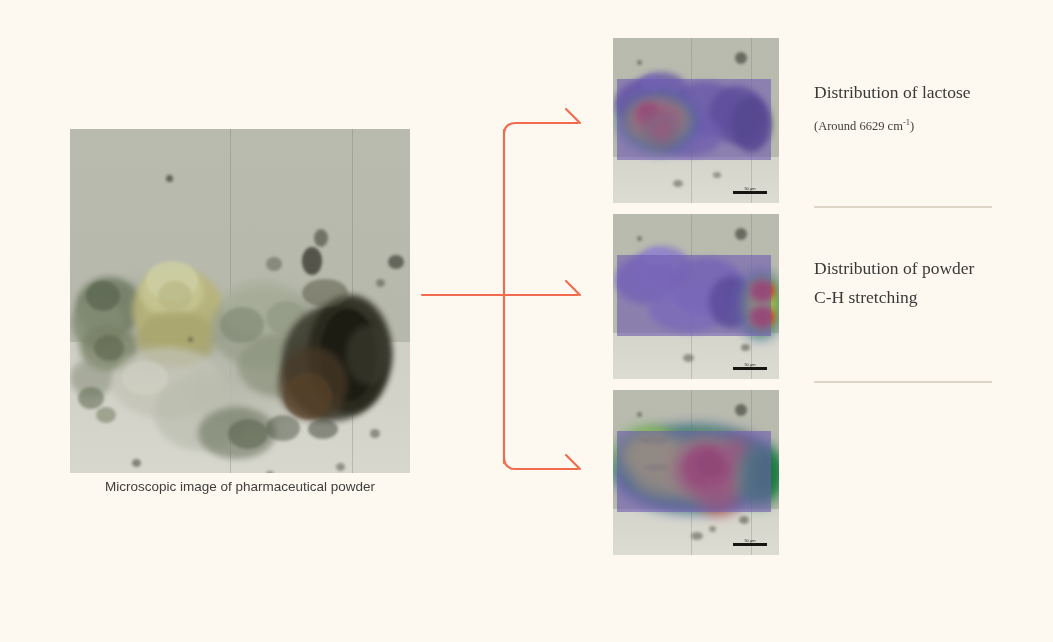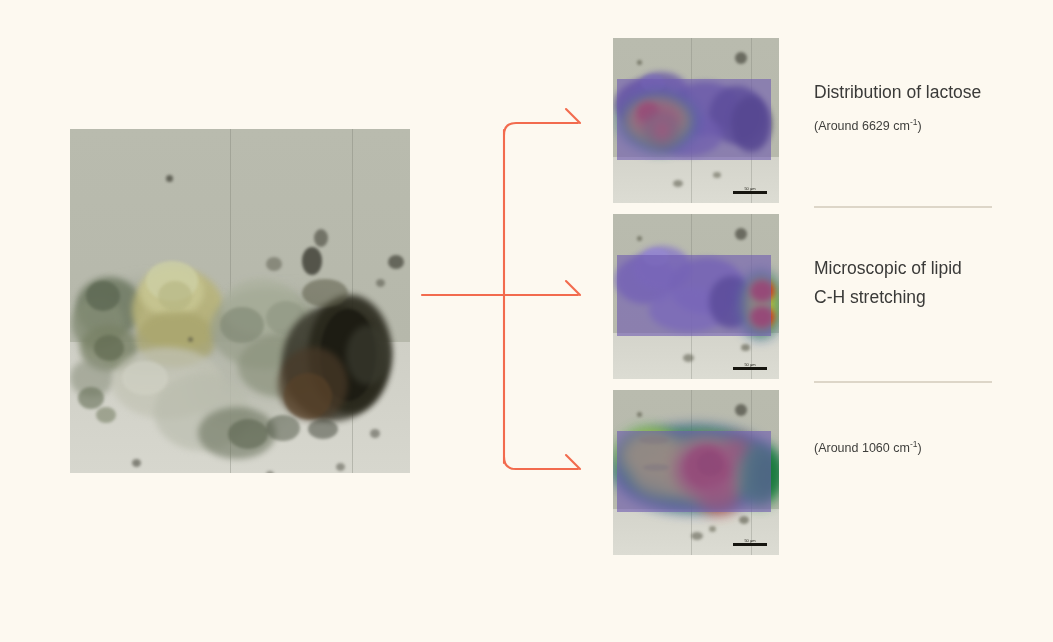--- a/index.html
+++ b/index.html
@@ -51,21 +51,21 @@
   .map-panel .vseam.b{left:138px;}
   .map-band{
     position:absolute;left:4px;top:41px;width:154px;height:81px;
     background:rgba(112,92,176,.62);
   }
   .mapbar{position:absolute;left:120px;top:148px;width:34px;text-align:center;}
   .mapbar .bar{height:3px;background:#16150f;}
   .mapbar .txt{font-size:4px;color:#22211a;line-height:5px;}
 
   
-  .label-block{position:absolute;left:814px;width:215px;}
+  .label-block{position:absolute;left:814px;width:215px;font-family:Liberation Serif, serif;}
   #label-0{top:78px;}
   #label-1{top:254px;}
   #label-2{top:429px;}
   .label-title{
     font-size:17.5px;color:#3a3a38;line-height:29px;font-weight:400;
   }
   .label-sub{
     font-size:12.5px;color:#3f3f3c;margin-top:7px;line-height:16px;
   }
   .label-sub sup{font-size:8.5px;vertical-align:super;}
@@ -136,20 +136,21 @@
 
     <div class="blob sharp" style="left:196px;top:342px;width:8px;height:7px;background:#4e4e42;opacity:.5;"></div>
 
     <div class="blob sharp" style="left:266px;top:334px;width:9px;height:8px;background:#4c4c40;opacity:.5;"></div>
     <div class="blob sharp" style="left:300px;top:300px;width:10px;height:9px;background:#46463c;opacity:.5;"></div>
     <div class="blob sharp" style="left:318px;top:126px;width:16px;height:14px;background:#3a3a30;opacity:.65;"></div>
     <div class="blob sharp" style="left:306px;top:150px;width:9px;height:8px;background:#4a4a3e;opacity:.5;"></div>
 
   </div>
 
+  <div id="main-caption">Microscopic image of pharmaceutical powder</div>
 
   <svg id="connector" viewBox="0 0 190 400">
     <g fill="none" stroke="#f26b4e" stroke-width="2.1" stroke-linecap="round">
 
       <path d="M2,200 H84"></path>
 
       <path d="M84,35 V368"></path>
 
       <path d="M84,40 Q84,28 96,28 H158"></path>
 
@@ -267,23 +268,22 @@
   </div>
 
   <div class="label-block" id="label-0">
     <div class="label-title">Distribution of lactose</div>
     <div class="label-sub"><span>(Around 6629 cm</span><sup>-1</sup><span>)</span></div>
   </div>
 
   <div class="divider" id="divider-0"></div>
 
   <div class="label-block" id="label-1">
-    <div class="label-title">Microscopic of lipid</div>
+    <div class="label-title">Distribution of powder</div>
     <div class="label-title">C-H stretching</div>
   </div>
 
   <div class="divider" id="divider-1"></div>
 
   <div class="label-block" id="label-2">
-    <div class="label-sub"><span>(Around 1060 cm</span><sup>-1</sup><span>)</span></div>
   </div>
 
 </div>
 
 </body></html>

